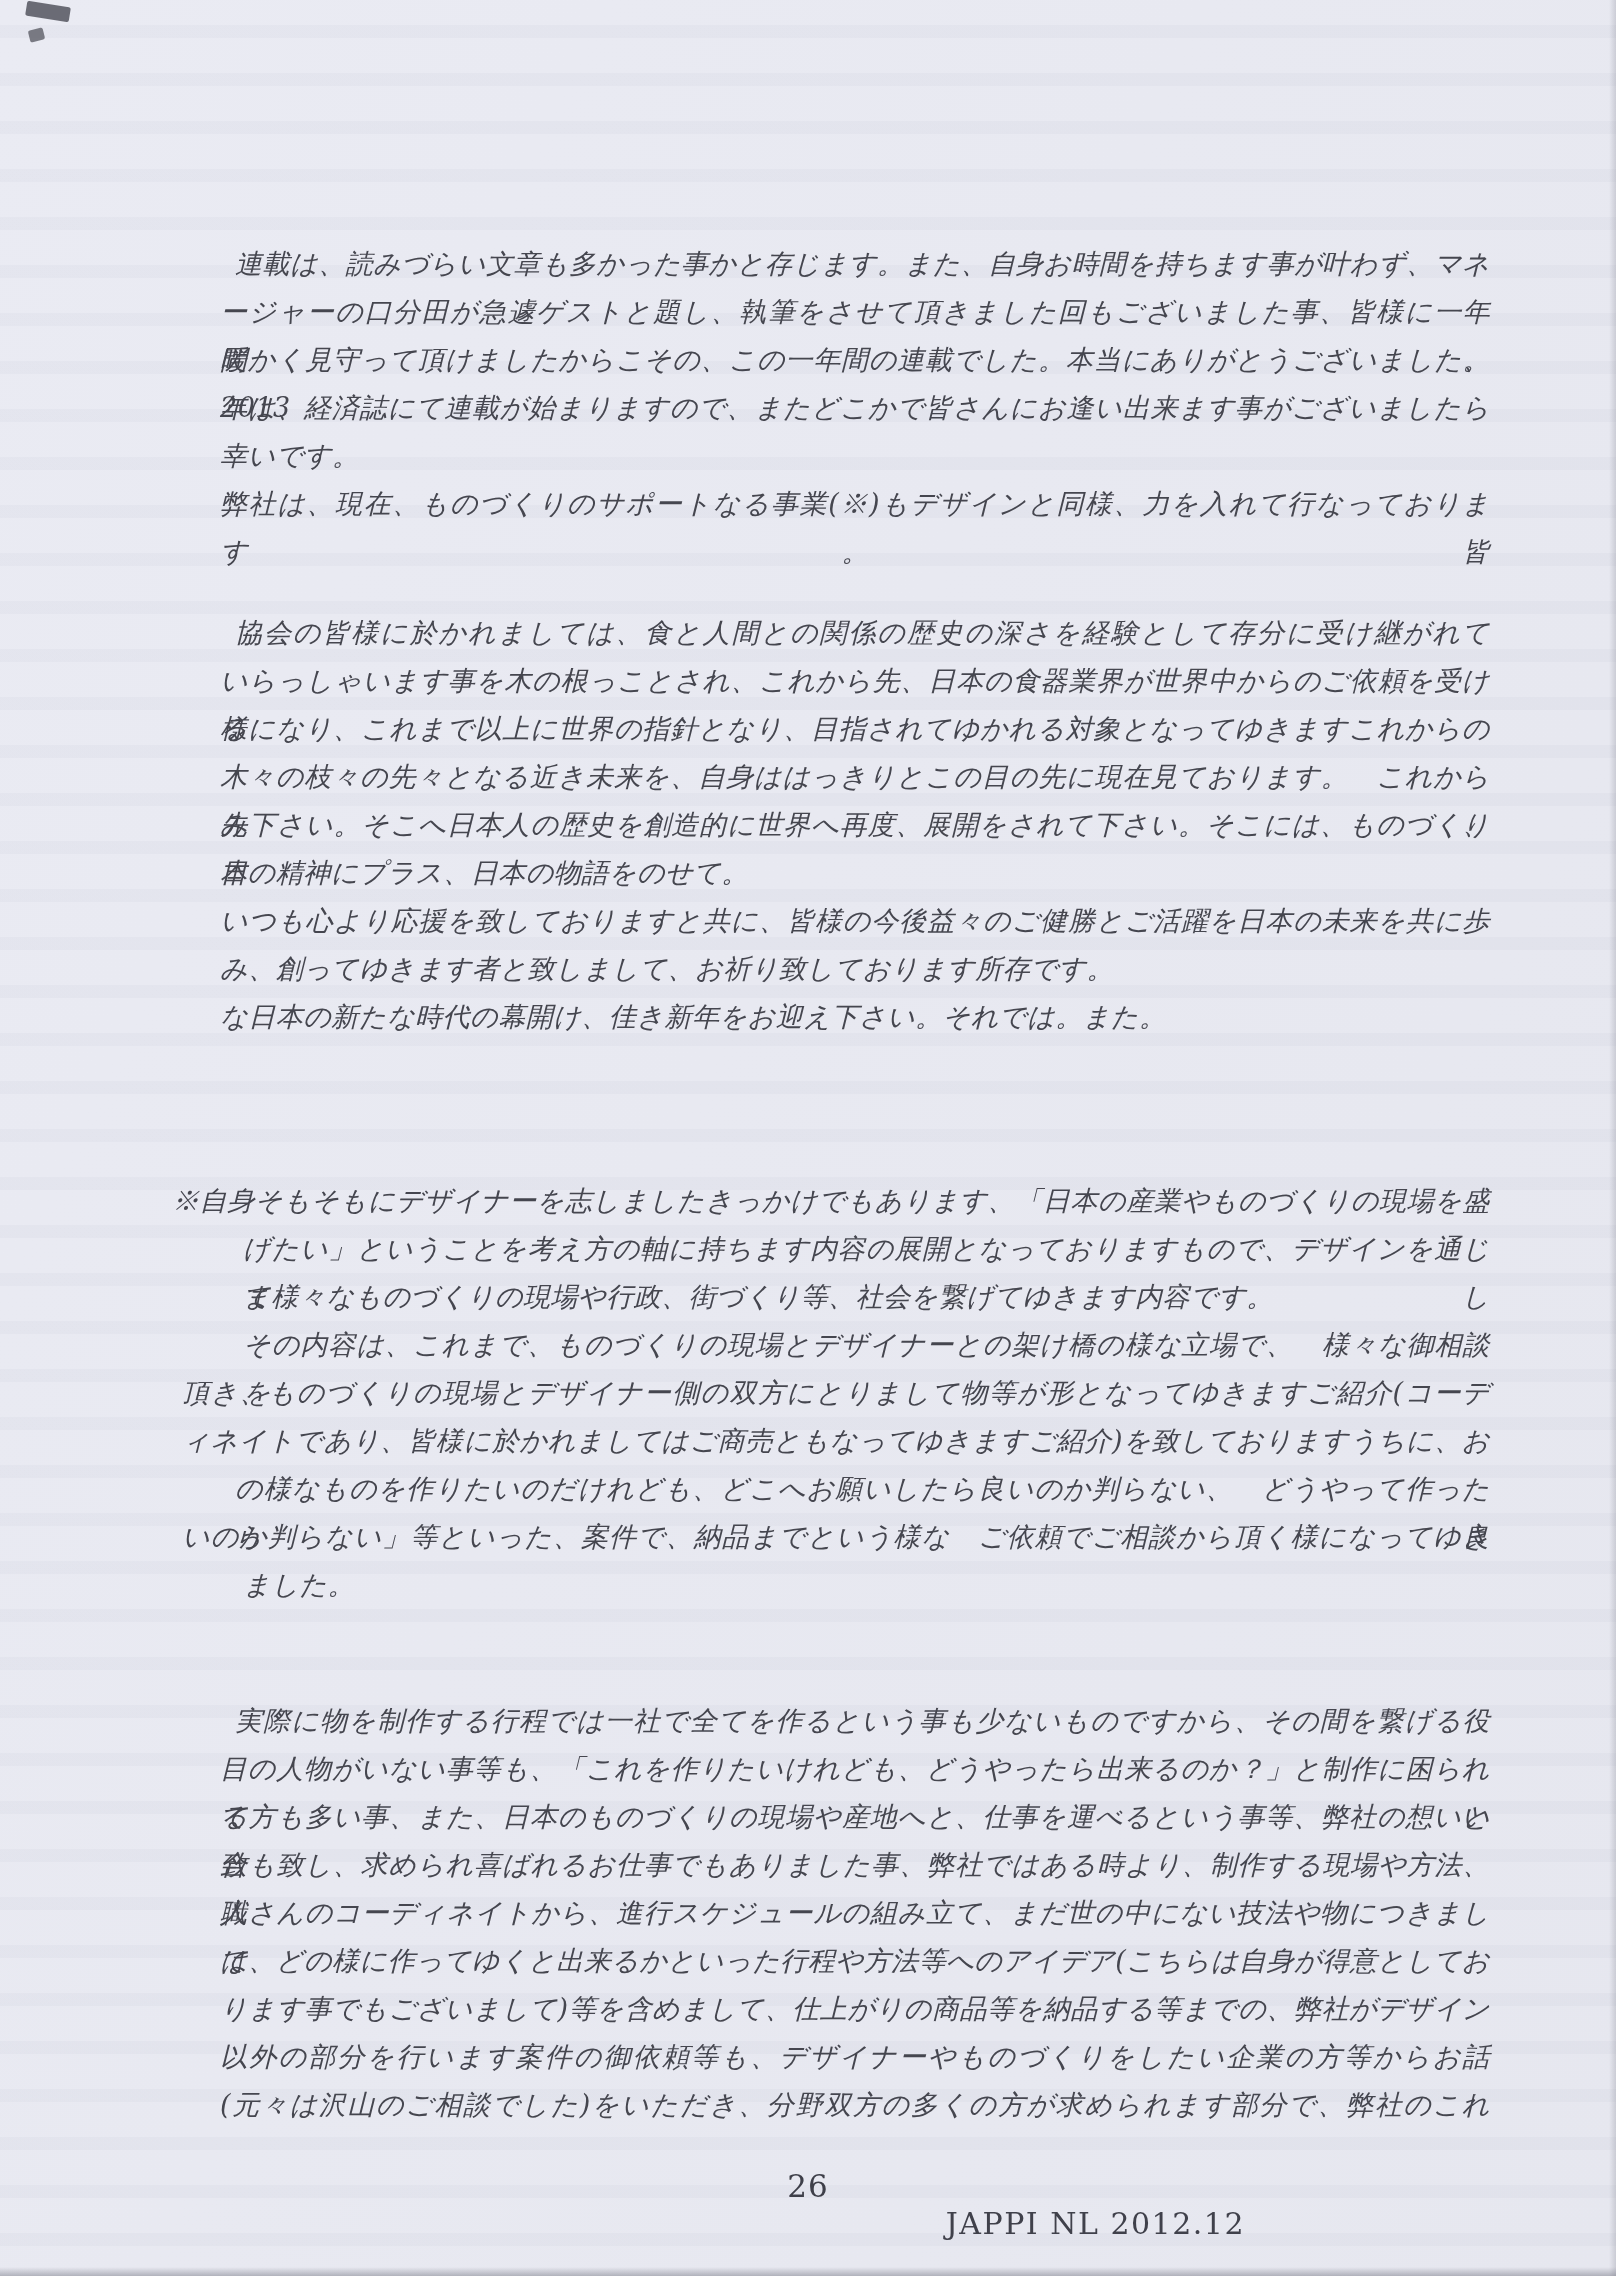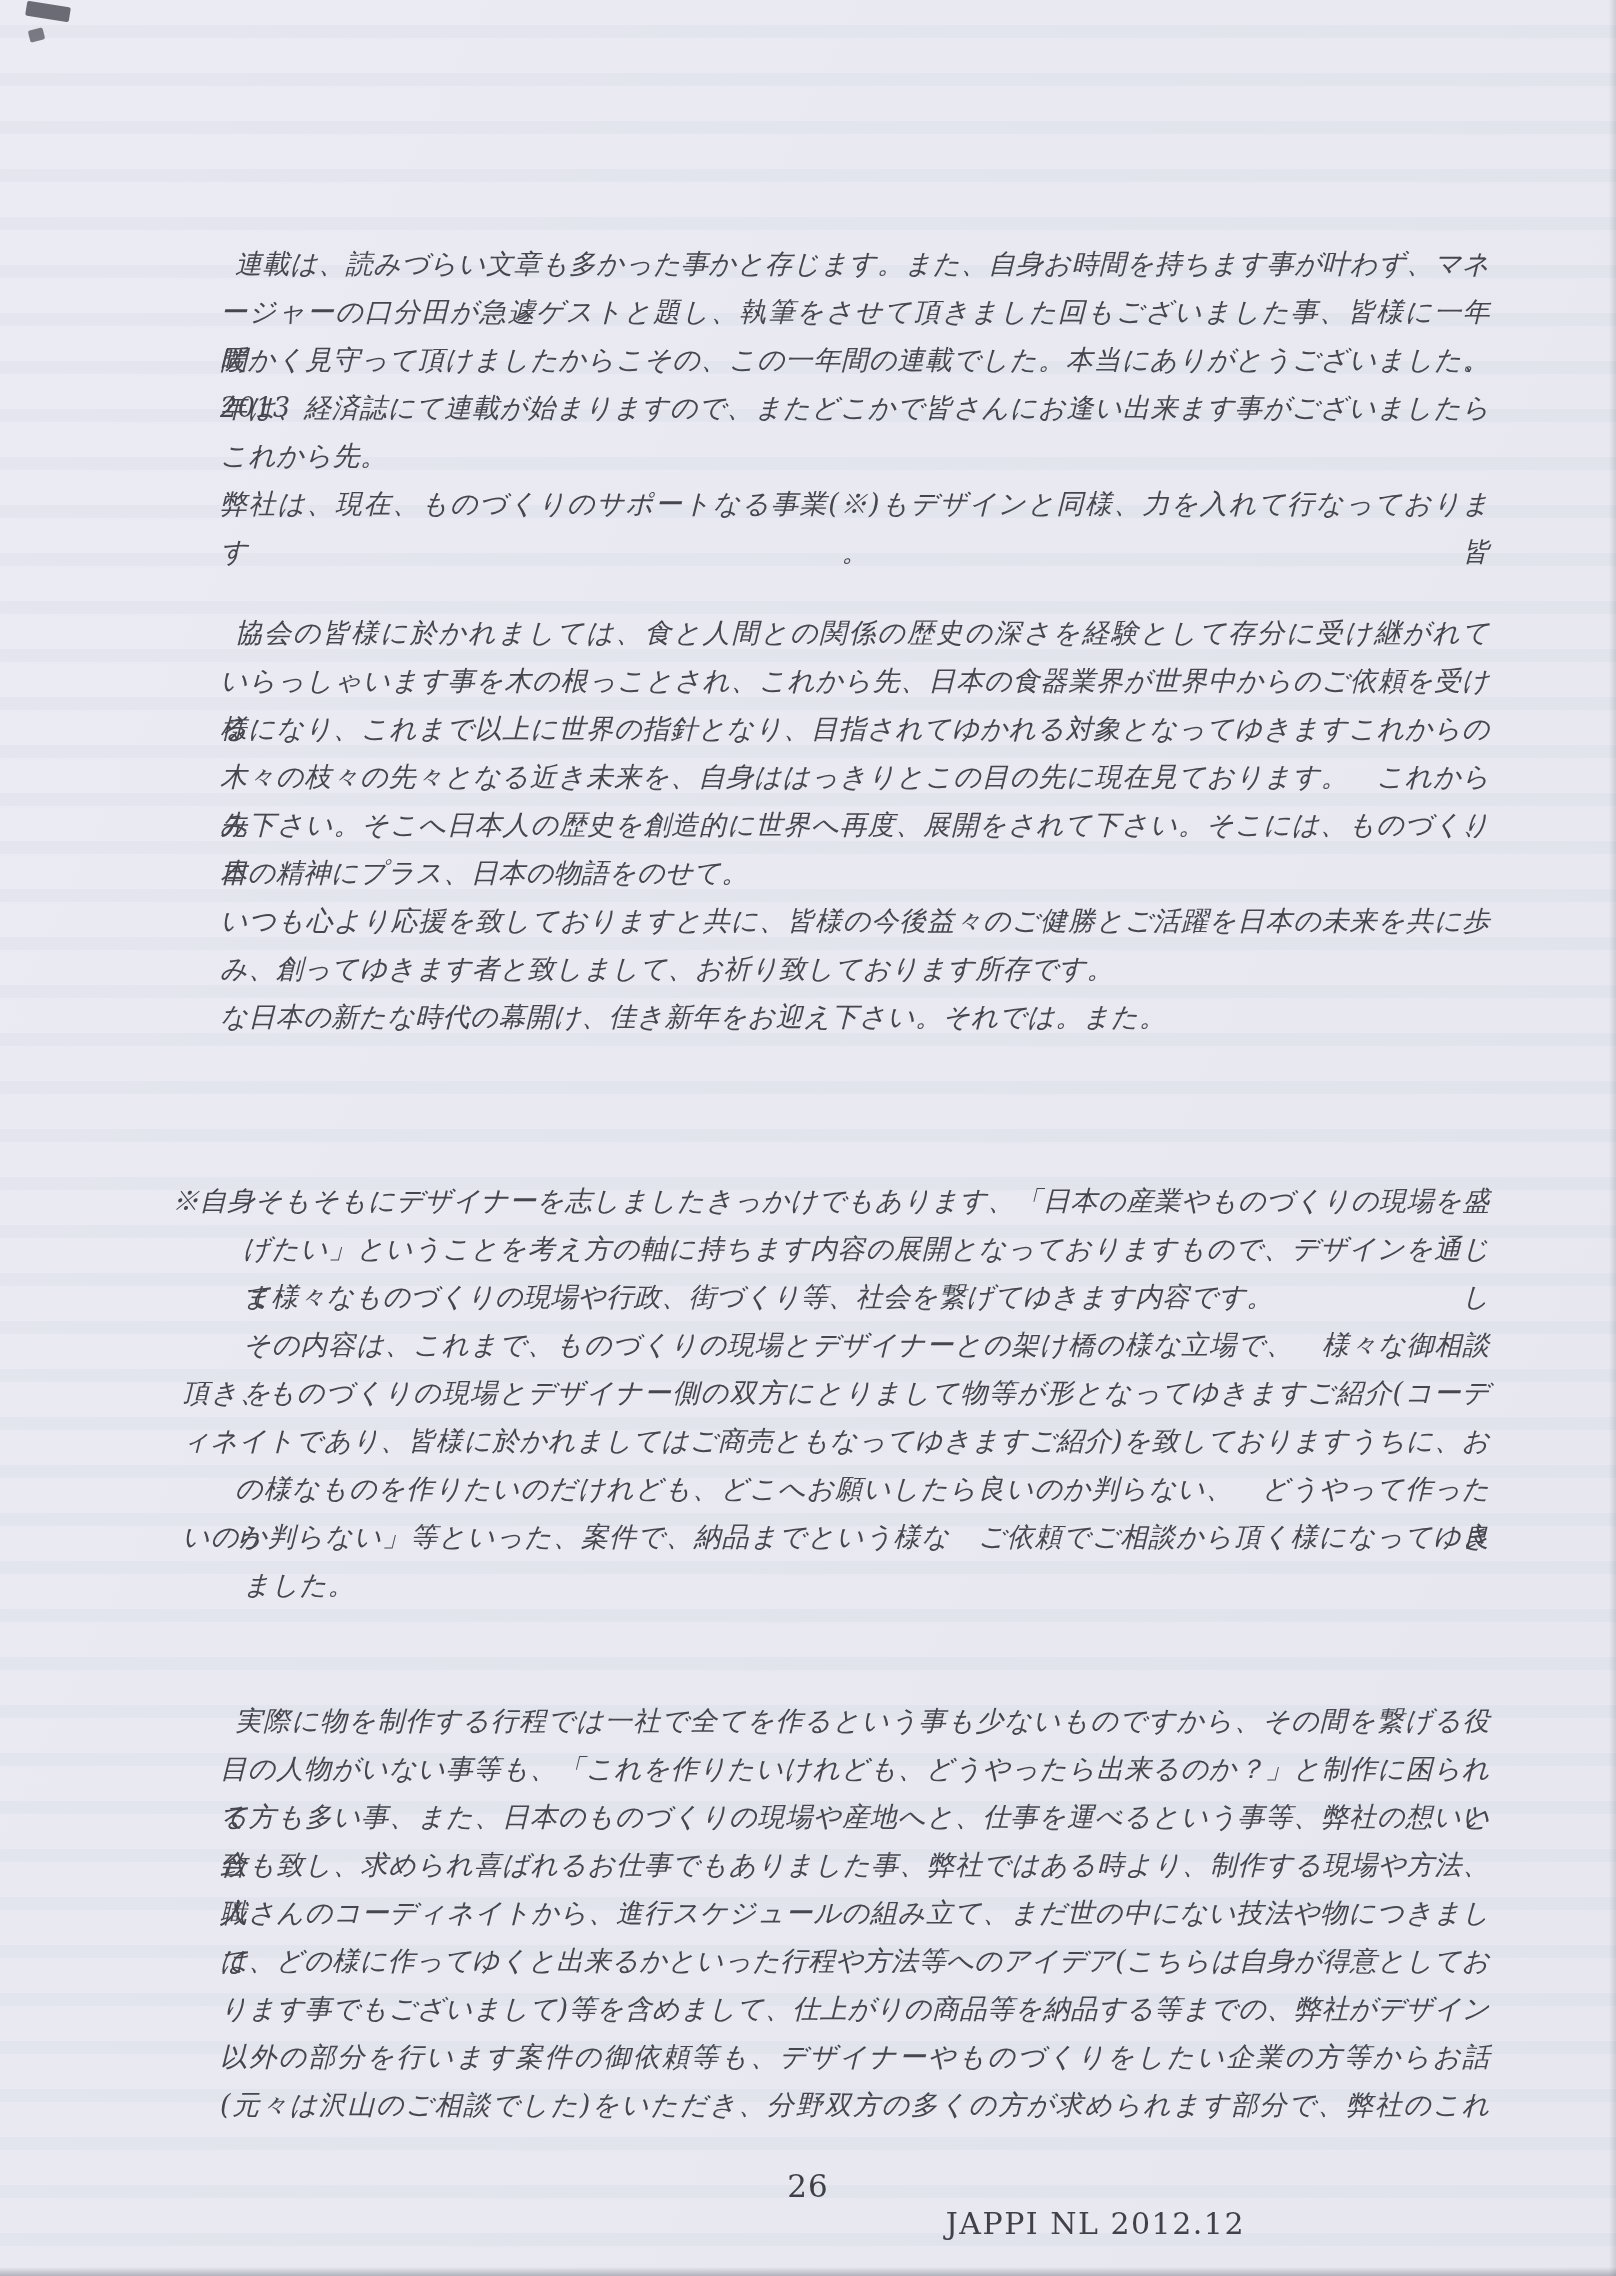--- a/index.html
+++ b/index.html
@@ -67,21 +67,21 @@
 
   <div class="showthrough"></div>
   <div class="corner-a"></div>
   <div class="corner-b"></div>
 
   <section class="tblock block-a">
       <div class="line ind-3 just">連載は、読みづらい文章も多かった事かと存じます。また、自身お時間を持ちます事が叶わず、マネ</div>
       <div class="line ind-2 just">ージャーの口分田が急遽ゲストと題し、執筆をさせて頂きました回もございました事、皆様に一年間、</div>
       <div class="line ind-2 just">暖かく見守って頂けましたからこその、この一年間の連載でした。本当にありがとうございました。2013</div>
       <div class="line ind-2 just">年は、経済誌にて連載が始まりますので、またどこかで皆さんにお逢い出来ます事がございましたら</div>
-      <div class="line ind-2">これから先。</div>
+      <div class="line ind-2">幸いです。</div>
       <div class="line ind-2 just">弊社は、現在、ものづくりのサポートなる事業(※)もデザインと同様、力を入れて行なっております。皆</div>
     </section>
 
   <section class="tblock block-b">
       <div class="line ind-3 just">協会の皆様に於かれましては、食と人間との関係の歴史の深さを経験として存分に受け継がれて</div>
       <div class="line ind-2 just">いらっしゃいます事を木の根っことされ、これから先、日本の食器業界が世界中からのご依頼を受ける</div>
       <div class="line ind-2 just">様になり、これまで以上に世界の指針となり、目指されてゆかれる対象となってゆきますこれからの</div>
       <div class="line ind-2 just">木々の枝々の先々となる近き未来を、自身ははっきりとこの目の先に現在見ております。　これから先、</div>
       <div class="line ind-2 just">み下さい。そこへ日本人の歴史を創造的に世界へ再度、展開をされて下さい。そこには、ものづくり日</div>
       <div class="line ind-2">本の精神にプラス、日本の物語をのせて。</div>

